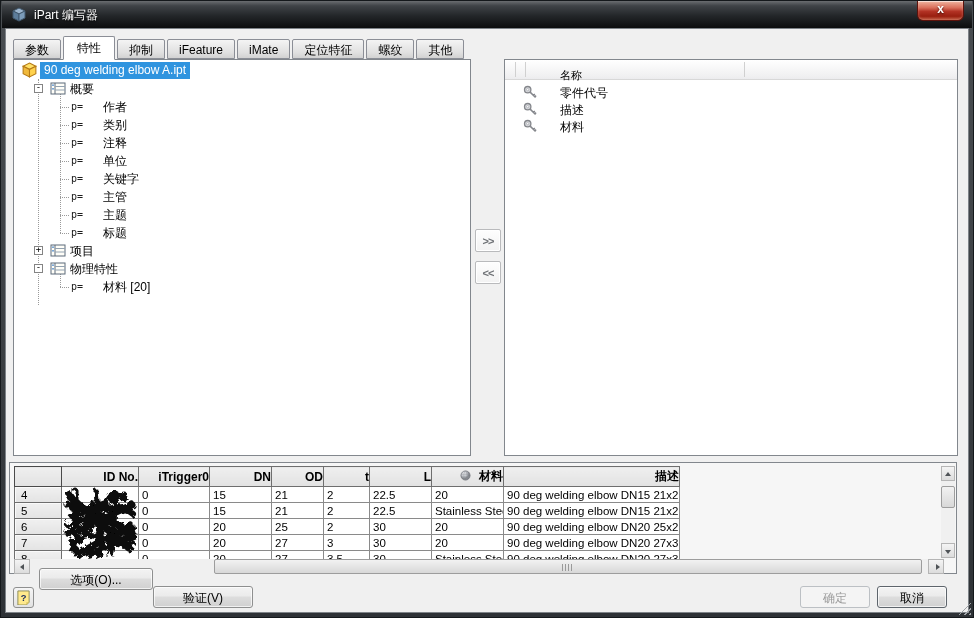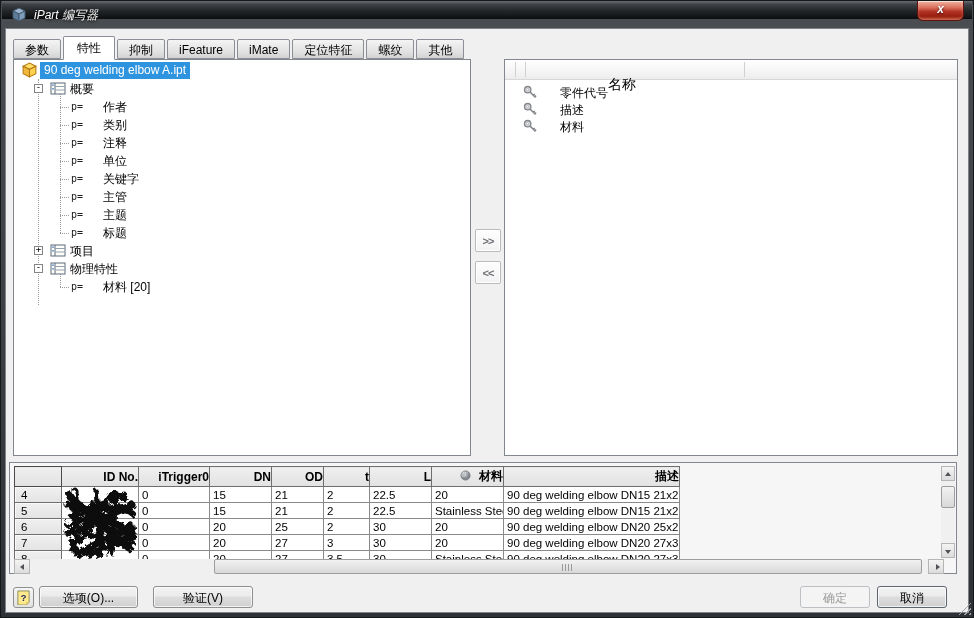--- a/index.html
+++ b/index.html
@@ -1,20 +1,20 @@
 <!DOCTYPE html>
 <html><head>
 <meta charset="utf-8">
 <style>
   html,body{margin:0;padding:0;background:#c8c8c8;font-family:"Liberation Sans","DejaVu Sans",sans-serif;}
   .window{position:relative;width:974px;height:618px;background:linear-gradient(180deg,#4a4e52 0,#3a3e42 60%,#2e3236 100%);
           border:1px solid #14181b;box-sizing:border-box;overflow:hidden;}
   
-  .titlebar{position:absolute;left:1px;top:0;right:1px;height:18px;
-            background:linear-gradient(180deg,#6a6d70 0,#3f4347 18%,#232629 55%,#0c0d0e 100%);font-style:italic;}
+  .titlebar{position:absolute;left:1px;top:0;right:1px;height:27px;
+            background:linear-gradient(180deg,#6a6d70 0,#3f4347 18%,#232629 55%,#0c0d0e 100%);}
   .app-icon{position:absolute;left:9px;top:6px;width:16px;height:16px;}
   .title-text{position:absolute;left:32px;top:6px;color:#fff;font-size:12px;text-shadow:0 1px 3px #000;}
   .close-btn{position:absolute;top:0;right:8px;width:45px;height:19px;border:1px solid #5e120b;border-top:none;
              border-radius:0 0 6px 6px;background:linear-gradient(180deg,#f0b39e 0,#d9705c 35%,#b23224 55%,#991f10 80%,#c2593f 100%);
              box-shadow:inset 0 1px 0 rgba(255,255,255,.55), inset 0 0 3px rgba(255,255,255,.3);cursor:pointer;}
   .close-x{position:absolute;left:0;right:0;top:1px;text-align:center;color:#fff;font-size:12px;font-weight:bold;
            text-shadow:0 1px 2px #40120c;}
   
   .client{position:absolute;left:4px;top:27px;right:4px;bottom:4px;background:#f0f0f0;border:1px solid #7e8388;box-sizing:border-box;}
   
@@ -24,21 +24,21 @@
   .tab{height:20px;line-height:20px;padding:0 11px;font-size:12px;color:#000;background:linear-gradient(180deg,#f4f4f4,#e0e0e0 70%,#d2d2d2);
        border:1px solid #8b8e96;margin-right:2px;border-radius:2px 2px 0 0;box-sizing:border-box;cursor:pointer;}
   .tab.active{height:24px;line-height:23px;background:#fff;position:relative;z-index:4;border-bottom:1px solid #fff;
               padding:0 13px;margin-bottom:-1px;}
   
   .tree-panel{position:absolute;left:12px;top:58px;width:458px;height:397px;background:#fff;border:1px solid #82878d;box-sizing:border-box;overflow:hidden;}
   .props-panel{position:absolute;left:503px;top:58px;width:454px;height:397px;background:#fff;border:1px solid #82878d;box-sizing:border-box;overflow:hidden;}
   .props-header{position:absolute;left:0;top:0;right:0;height:19px;background:linear-gradient(180deg,#ffffff,#f1f1f2 80%,#ececee);
                 border-bottom:1px solid #d8d8d8;}
   .props-header .hsep{position:absolute;top:2px;bottom:2px;width:1px;background:#d0d0d0;}
-  .props-header .hname{position:absolute;left:55px;top:16px;font-size:14px;color:#000;margin-left:48px;}
+  .props-header .hname{position:absolute;left:55px;top:8px;font-size:11px;color:#000;}
   .prow{position:absolute;left:0;right:0;height:17px;}
   .prow .key{position:absolute;left:18px;top:1px;width:15px;height:15px;}
   .prow .plabel{position:absolute;left:55px;top:1px;font-size:12px;color:#000;}
   
   .xfer-btn{position:absolute;left:474px;width:26px;height:23px;background:linear-gradient(180deg,#fefefe,#f2f2f2);
             border:1px solid #b9babc;border-radius:2px;color:#6f7276;font-size:11px;font-weight:bold;letter-spacing:-1px;
             text-align:center;line-height:21px;box-sizing:border-box;cursor:pointer;box-shadow:inset 0 0 0 1px #fff;}
   
   .tree-row{position:absolute;left:0;right:0;height:18px;font-size:12px;color:#000;display:flex;align-items:center;padding-left:30px;}
   .tree-guide{position:absolute;width:0;border-left:1px dotted #9a9a9a;}
@@ -398,19 +398,19 @@
     </div>
   </div>
 
   <button class="help-btn">
     <svg width="15" height="15" viewBox="0 0 16 16" style="position:absolute;left:2px;top:2px;">
       <path d="M2 1 h12 v12 l-3 3 h-9 z" fill="#ffe98c" stroke="#8a8a55" stroke-width="1"></path>
       <path d="M14 13 l-3 3 v-3 z" fill="#d9c15e"></path>
       <text x="8" y="11.5" text-anchor="middle" font-size="10" font-weight="bold" fill="#203060" font-family="Liberation Sans, sans-serif">?</text>
     </svg>
   </button>
-  <button class="btn" style="left:38px;top:585px;width:99px;"><span>选项(O)...</span></button>
+  <button class="btn" style="left:38px;top:567px;width:114px;"><span>选项(O)...</span></button>
   <button class="btn" style="left:152px;top:585px;width:100px;"><span>验证(V)</span></button>
   <button class="btn disabled" style="left:799px;top:585px;width:70px;"><span>确定</span></button>
   <button class="btn cancel" style="left:876px;top:585px;width:70px;"><span>取消</span></button>
 
   <span class="grip"></span>
 </div>
 
 </body></html>

